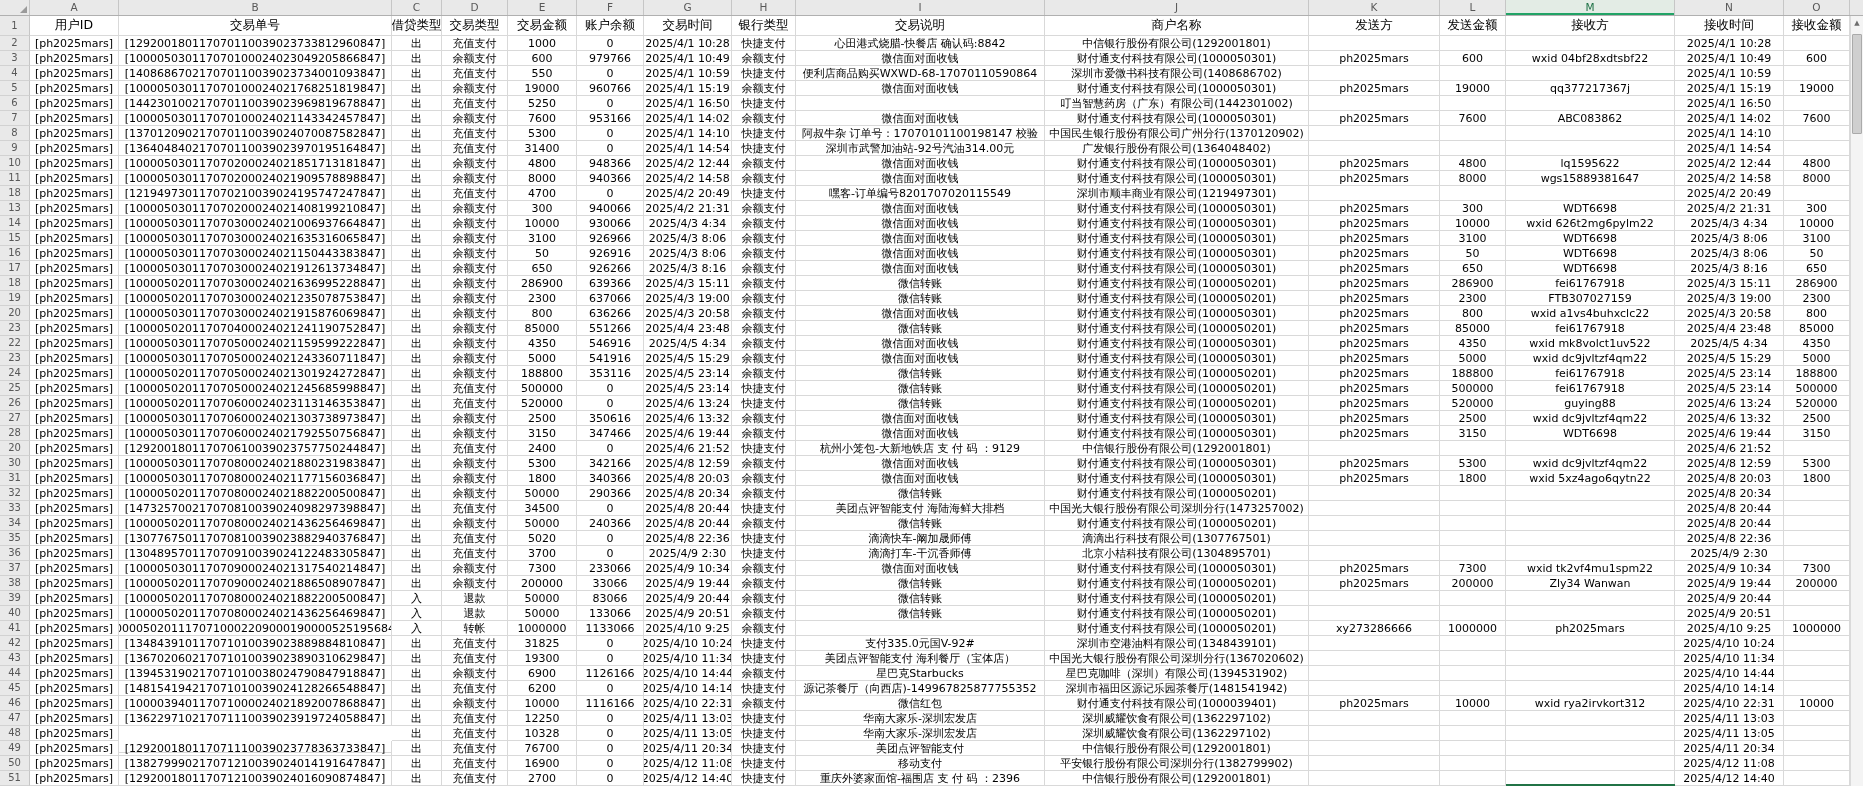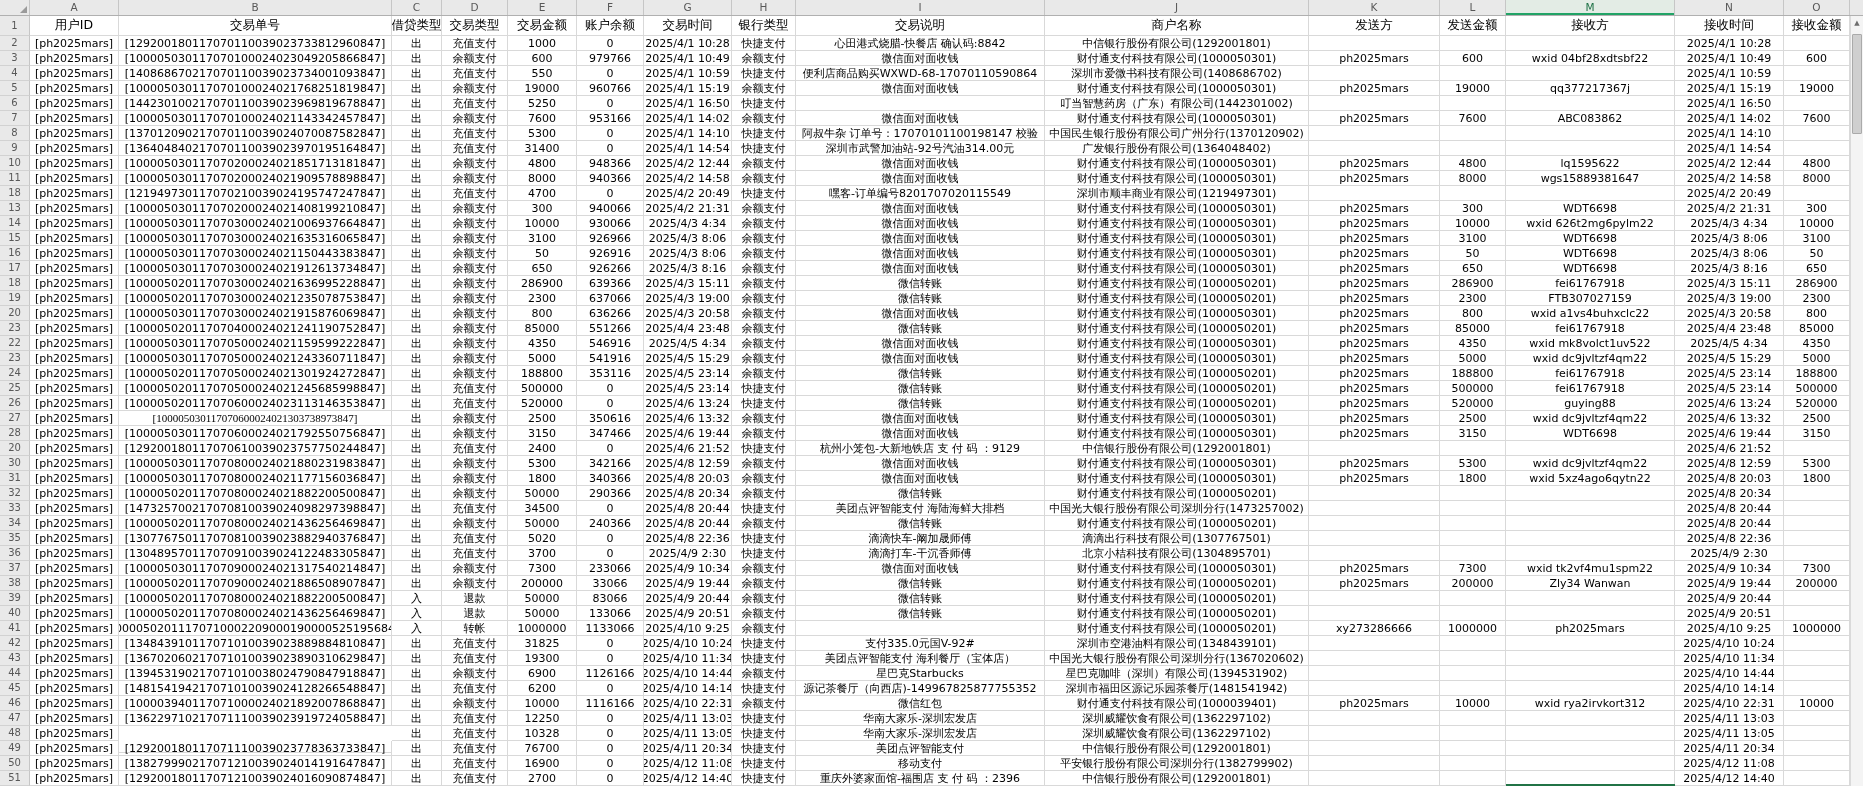--- a/index.html
+++ b/index.html
@@ -522,21 +522,21 @@
         <div class="c" style="width: 264px;">财付通支付科技有限公司(1000050201)</div>
         <div class="c" style="width: 131px;">ph2025mars</div>
         <div class="c" style="width: 66px;">520000</div>
         <div class="c" style="width: 169px;">guying88</div>
         <div class="c" style="width: 109px;">2025/4/6 13:24</div>
         <div class="c" style="width: 66px;">520000</div>
       </div>
       <div class="row">
         <div class="rn">27</div>
         <div class="c" style="width: 89px;">[ph2025mars]</div>
-        <div class="c" style="width: 273px; font-family: Liberation Serif, serif;">[100005030117070600024021303738973847]</div>
+        <div class="c" style="width: 273px;">[100005030117070600024021303738973847]</div>
         <div class="c" style="width: 50px;">出</div>
         <div class="c" style="width: 66px;">余额支付</div>
         <div class="c" style="width: 69px;">2500</div>
         <div class="c" style="width: 67px;">350616</div>
         <div class="c" style="width: 88px;">2025/4/6 13:32</div>
         <div class="c" style="width: 64px;">余额支付</div>
         <div class="c" style="width: 249px;">微信面对面收钱</div>
         <div class="c" style="width: 264px;">财付通支付科技有限公司(1000050301)</div>
         <div class="c" style="width: 131px;">ph2025mars</div>
         <div class="c" style="width: 66px;">2500</div>

